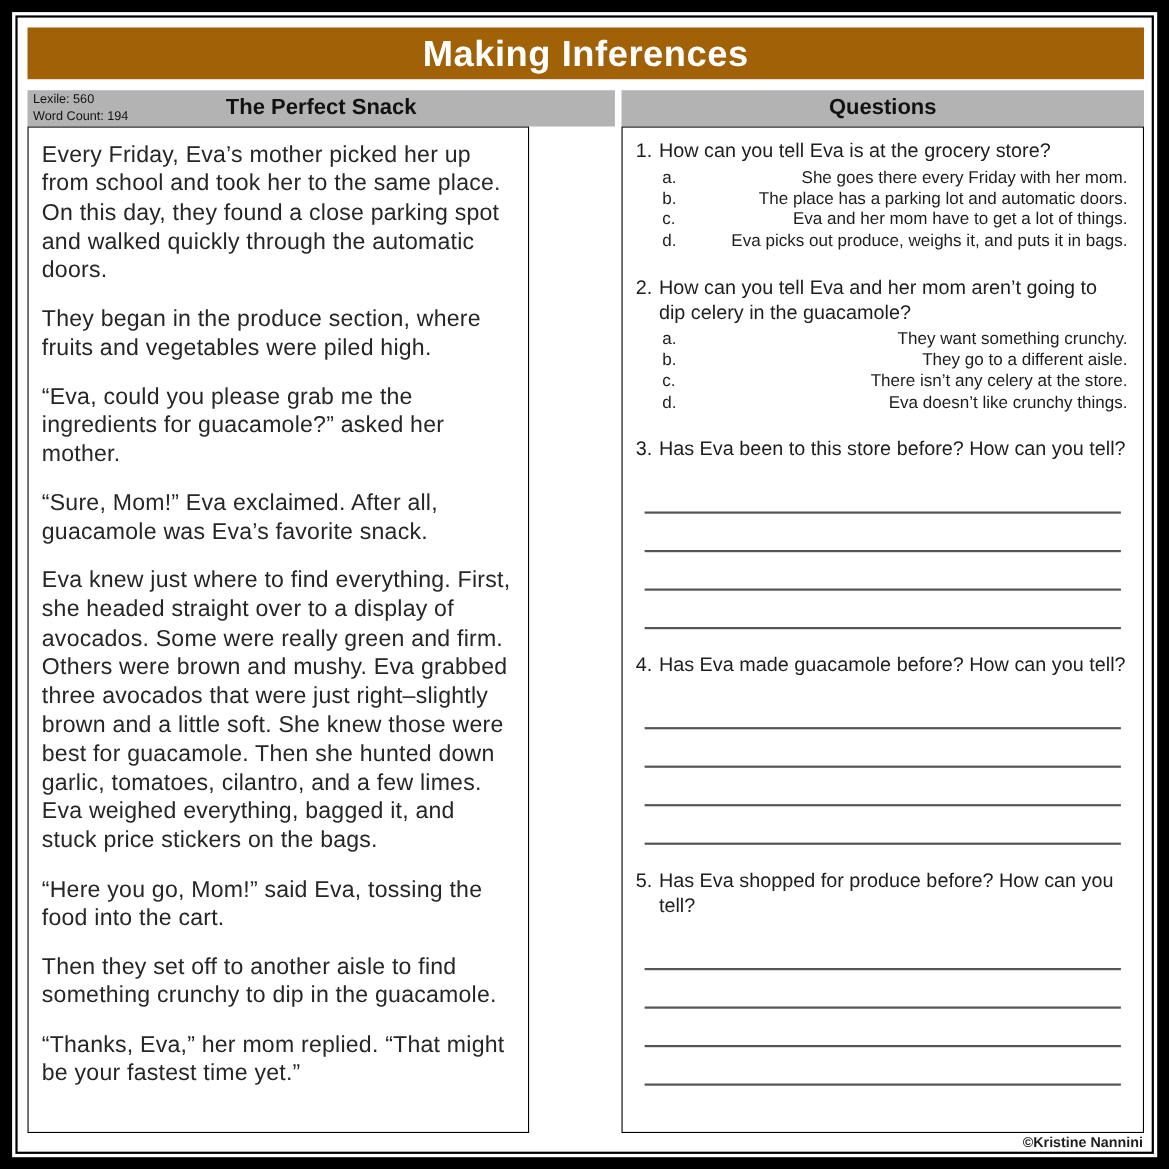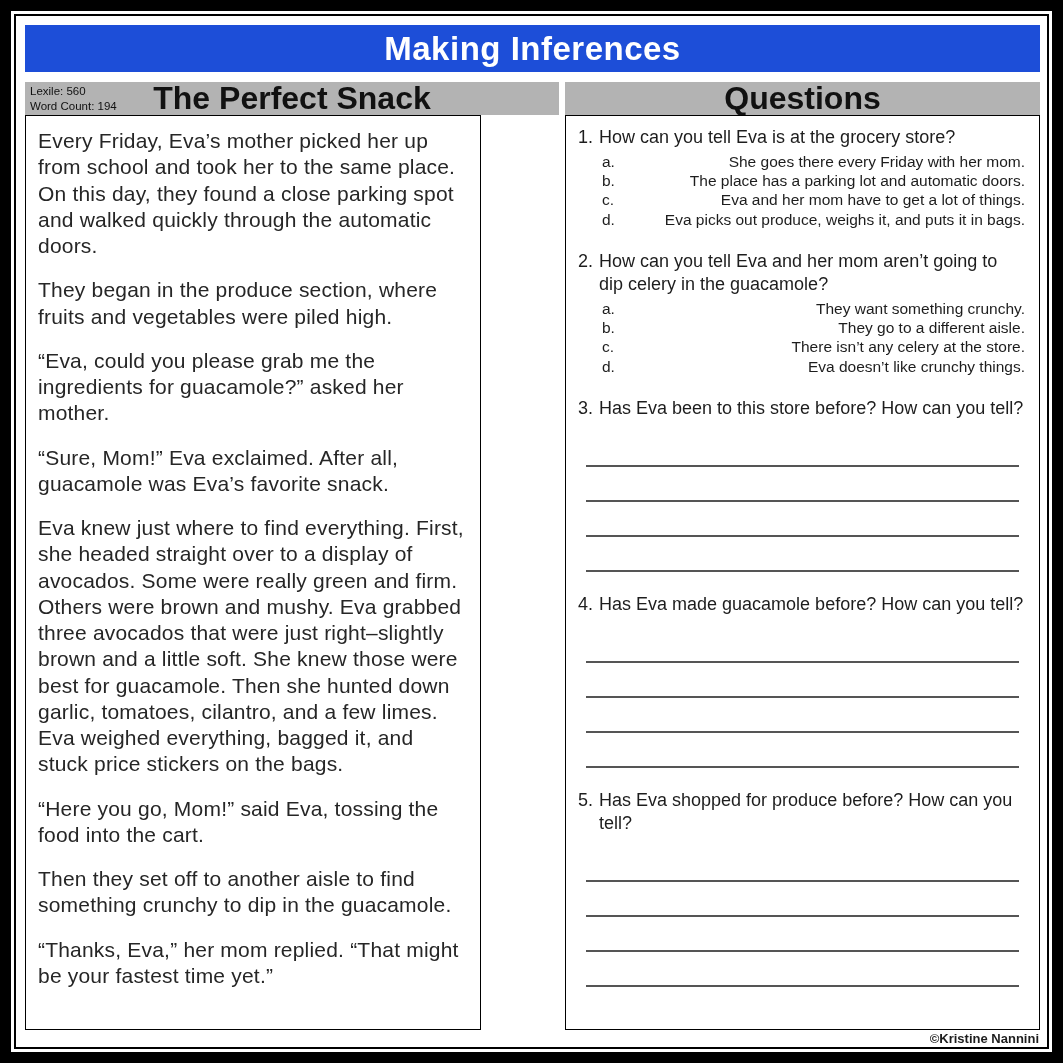--- a/index.html
+++ b/index.html
@@ -5,30 +5,30 @@
   html,body{margin:0;padding:0;}
   body{
     width:1063px;height:1063px;position:relative;background:#ffffff;
     font-family:"Liberation Sans","DejaVu Sans",sans-serif;color:#222;
     overflow:hidden;
   }
   .outer-border{position:absolute;inset:0;border:11px solid #000;pointer-events:none;z-index:5;}
   .inner-frame{position:absolute;left:14px;top:14px;right:14px;bottom:14px;border:2px solid #000;pointer-events:none;z-index:5;}
 
   .title-bar{
-    position:absolute;left:25px;top:25px;width:1015px;height:47px;background:#1d4ed8;
+    position:absolute;left:25px;top:25px;width:1015px;height:47px;background:#a16207;
     display:flex;align-items:center;justify-content:center;
   }
   .title-bar .page-title{color:#fff;font-size:33px;font-weight:bold;letter-spacing:.5px;}
 
   .col-header{position:absolute;top:82px;height:33px;background:#b3b3b3;}
   .col-header.left{left:25px;width:534px;}
   .col-header.right{left:565px;width:475px;}
   .col-title{
-    text-align:center;font-weight:bold;font-size:32px;line-height:33px;color:#111;
+    text-align:center;font-weight:bold;font-size:20px;line-height:33px;color:#111;
   }
   .meta{
     position:absolute;left:5px;top:2px;font-size:11.5px;line-height:1.28;color:#111;
   }
 
   .content-box{
     position:absolute;top:115px;background:#fff;border:1.5px solid #000;
     box-sizing:border-box;overflow:hidden;
   }
   .passage-box{left:25px;width:456px;height:915px;padding:12px 12px 0 12px;}

